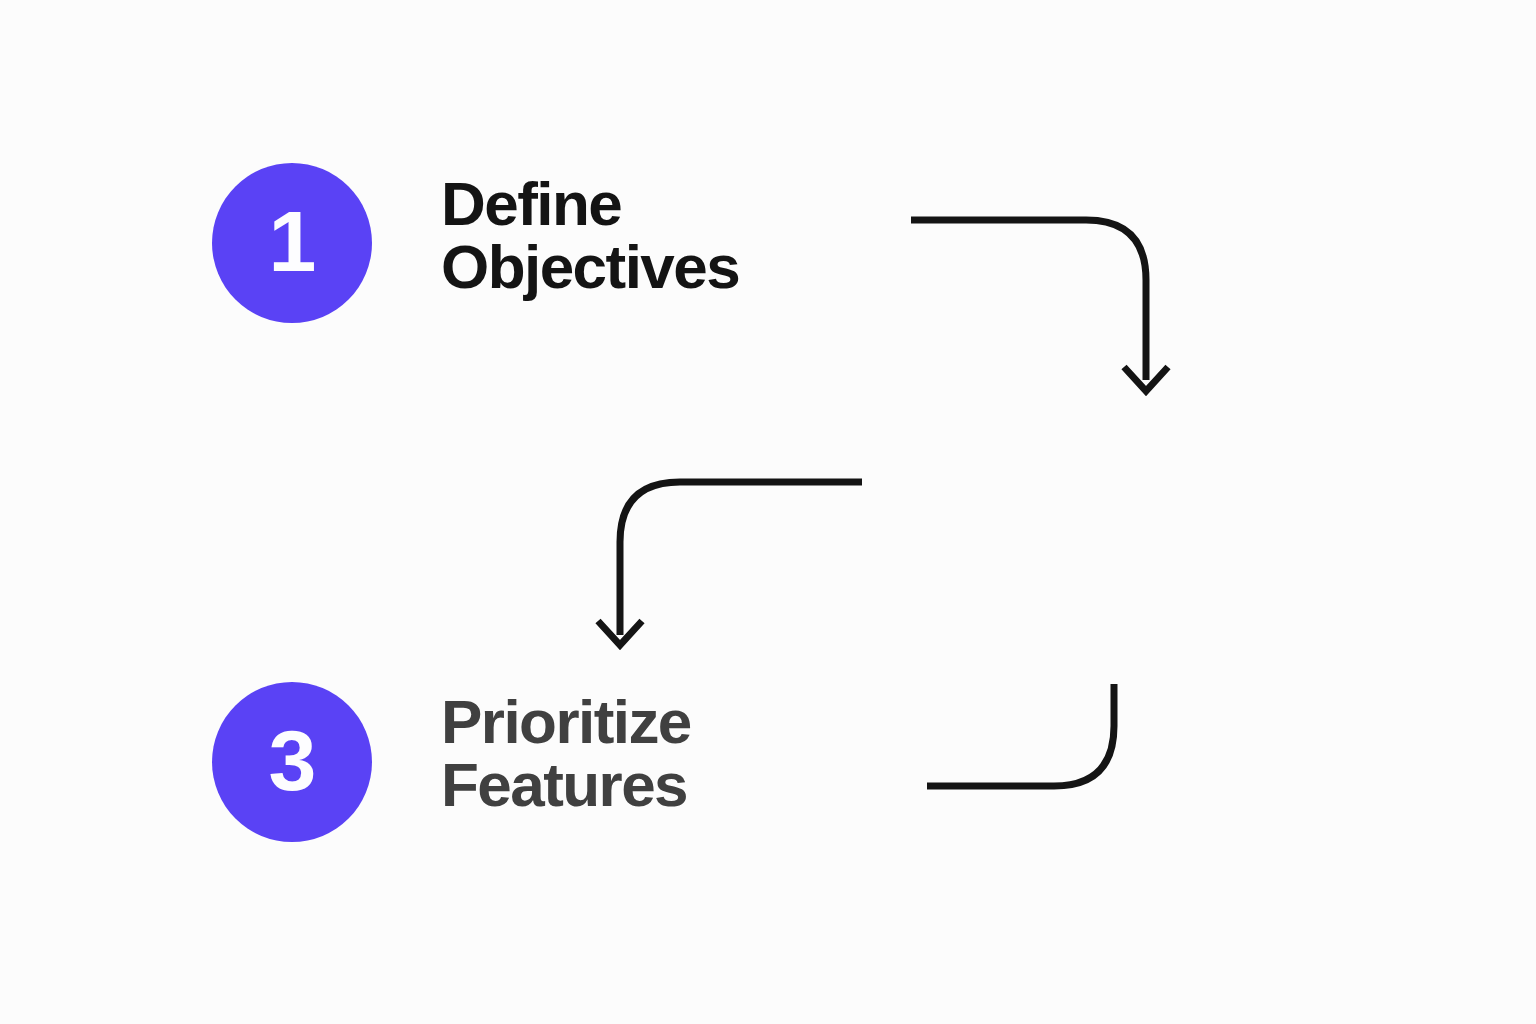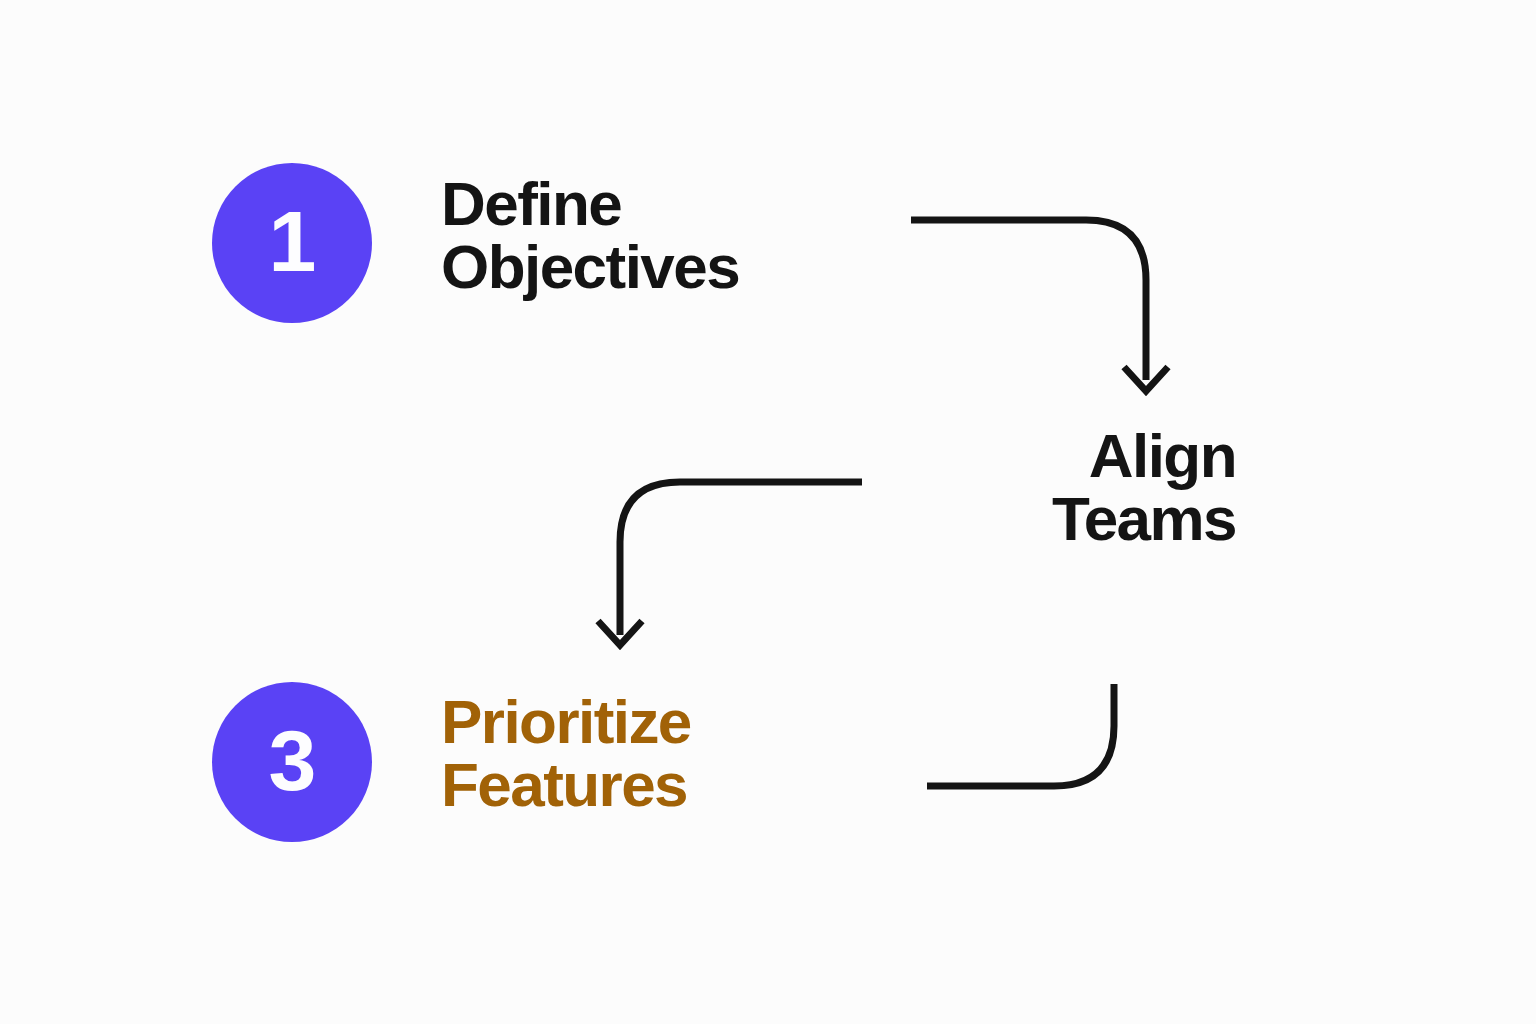--- a/index.html
+++ b/index.html
@@ -101,23 +101,21 @@
     </g>
   </svg>
 
   <div class="step-badge" id="badge-1" style="background: rgb(90, 66, 245);">
     <span class="step-badge-number" style="color: rgb(253, 253, 255);">1</span>
   </div>
 
   <div class="step-label" id="label-define-objectives" style="color: rgb(20, 20, 20);">Define
 Objectives</div>
 
-  <div class="step-label" id="label-align-teams" style="color: rgb(20, 20, 20);">Align
-Teams</div>
 
   <div class="step-badge" id="badge-3" style="background: rgb(90, 66, 245);">
     <span class="step-badge-number" style="color: rgb(253, 253, 255);">3</span>
   </div>
 
-  <div class="step-label" id="label-prioritize-features" style="color: #a16207;">Prioritize
+  <div class="step-label" id="label-prioritize-features" style="color: #404040;">Prioritize
 Features</div>
 
 </div>
 
 </body></html>

